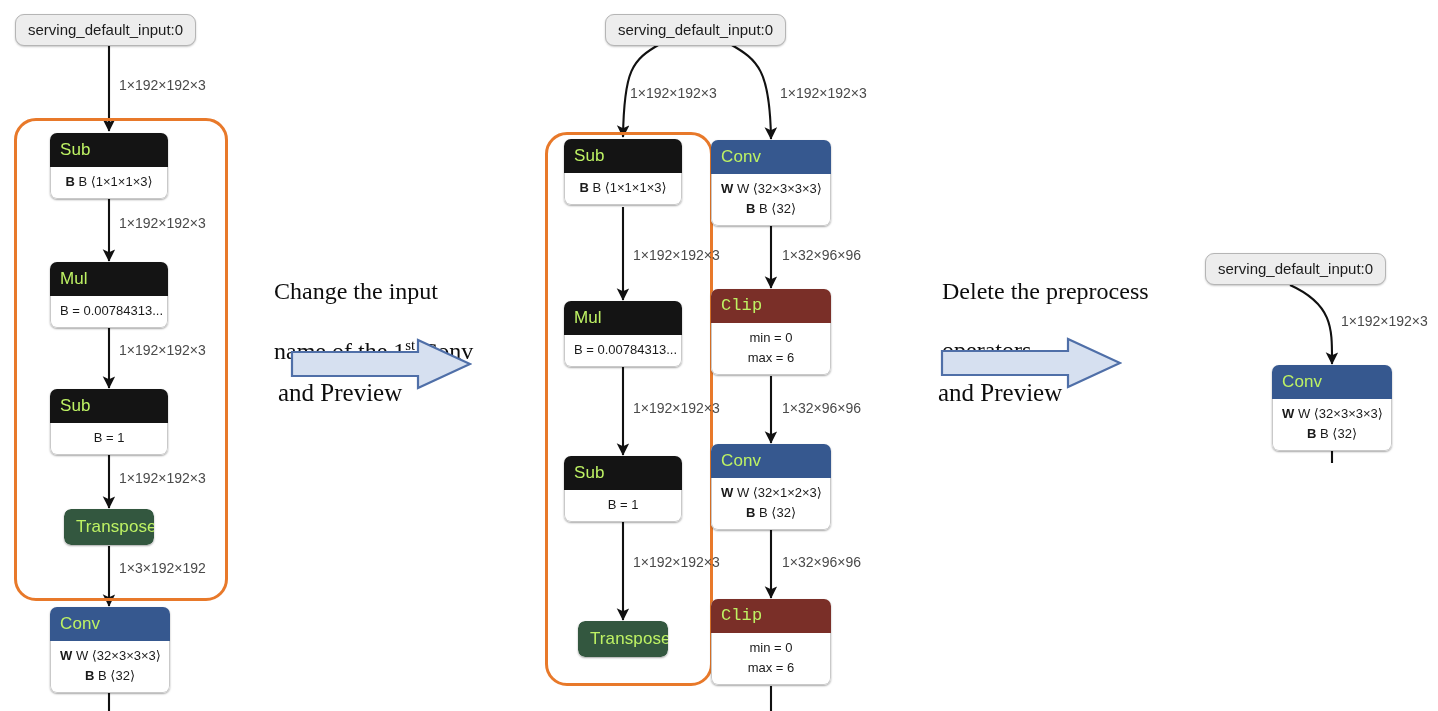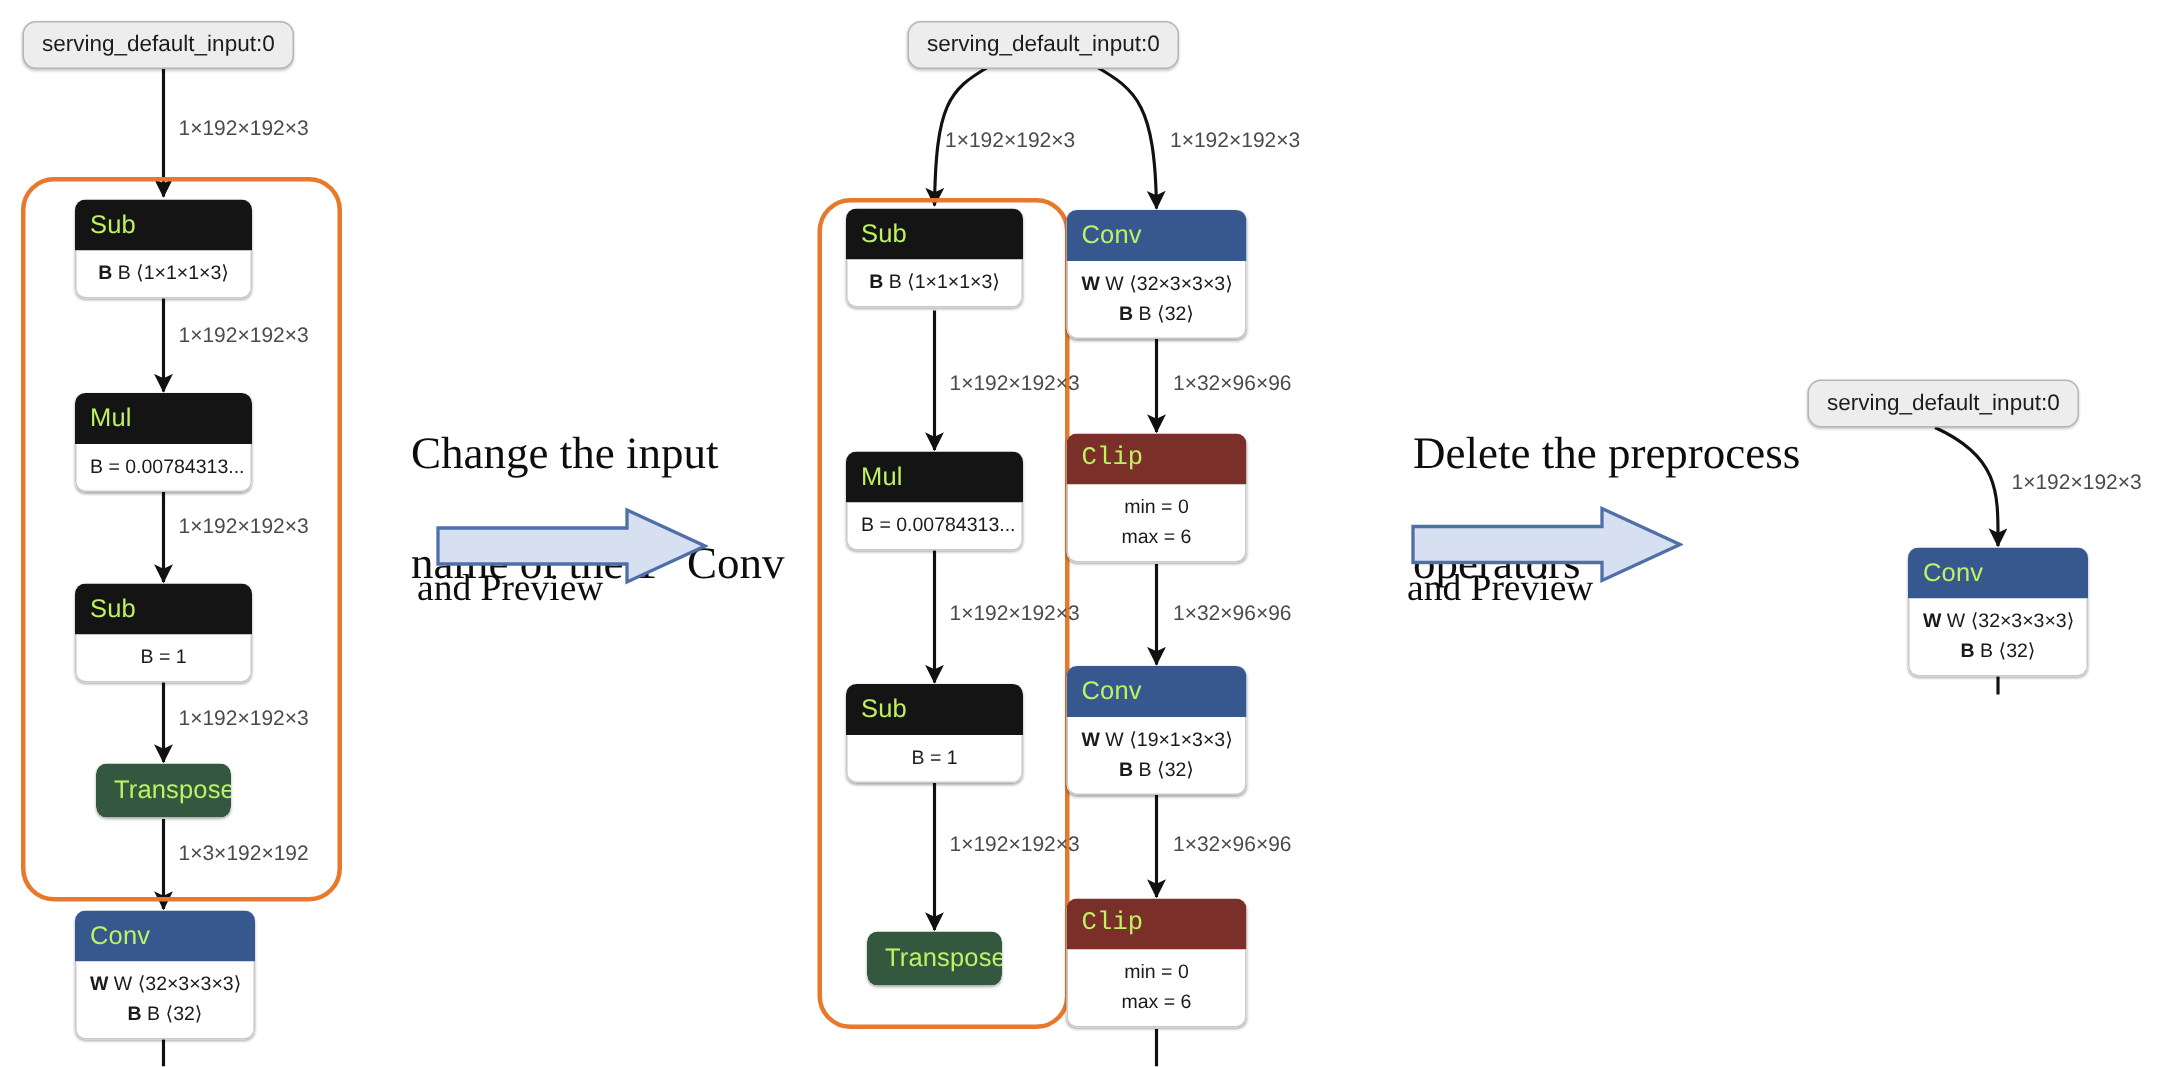--- a/index.html
+++ b/index.html
@@ -36,21 +36,21 @@
   
   .hl{position:absolute;border:3px solid #e8792a;border-radius:22px;
       background:transparent;}
 
   
   svg.edges{position:absolute;left:0;top:0;width:1438px;height:711px;
             pointer-events:none;}
 
   
   .anno{position:absolute;font-family:"Liberation Serif","DejaVu Serif",serif;
-        font-size:30px;color:#0d0d0d;line-height:1.22;white-space:pre-line;}
+        font-size:24px;color:#0d0d0d;line-height:1.22;white-space:pre-line;}
   .anno sup{font-size:.62em;vertical-align:super;}
   .anno-sub{position:absolute;font-family:"Liberation Serif","DejaVu Serif",serif;
             font-size:25px;color:#0d0d0d;white-space:nowrap;}
   .blockarrow{position:absolute;}
 </style>
 </head>
 <body>
 
 <div class="stage">
 
@@ -201,21 +201,21 @@
       <div class="row">min = 0</div>
       <div class="row">max = 6</div>
     </div>
   </div>
 
   <div class="elabel" style="left:782px;top:400px;">1×32×96×96</div>
 
   <div class="node" style="left:711px;top:444px;width:120px;">
     <div class="hdr hdr-conv">Conv</div>
     <div class="body">
-      <div class="row"><b>W</b>&nbsp;<span>W ⟨19×1×3×3⟩</span></div>
+      <div class="row"><b>W</b>&nbsp;<span>W ⟨32×1×2×3⟩</span></div>
       <div class="row"><b>B</b>&nbsp;<span>B ⟨32⟩</span></div>
     </div>
   </div>
 
   <div class="elabel" style="left:782px;top:554px;">1×32×96×96</div>
 
   <div class="node" style="left:711px;top:599px;width:120px;">
     <div class="hdr hdr-clip">Clip</div>
     <div class="body">
       <div class="row">min = 0</div>

